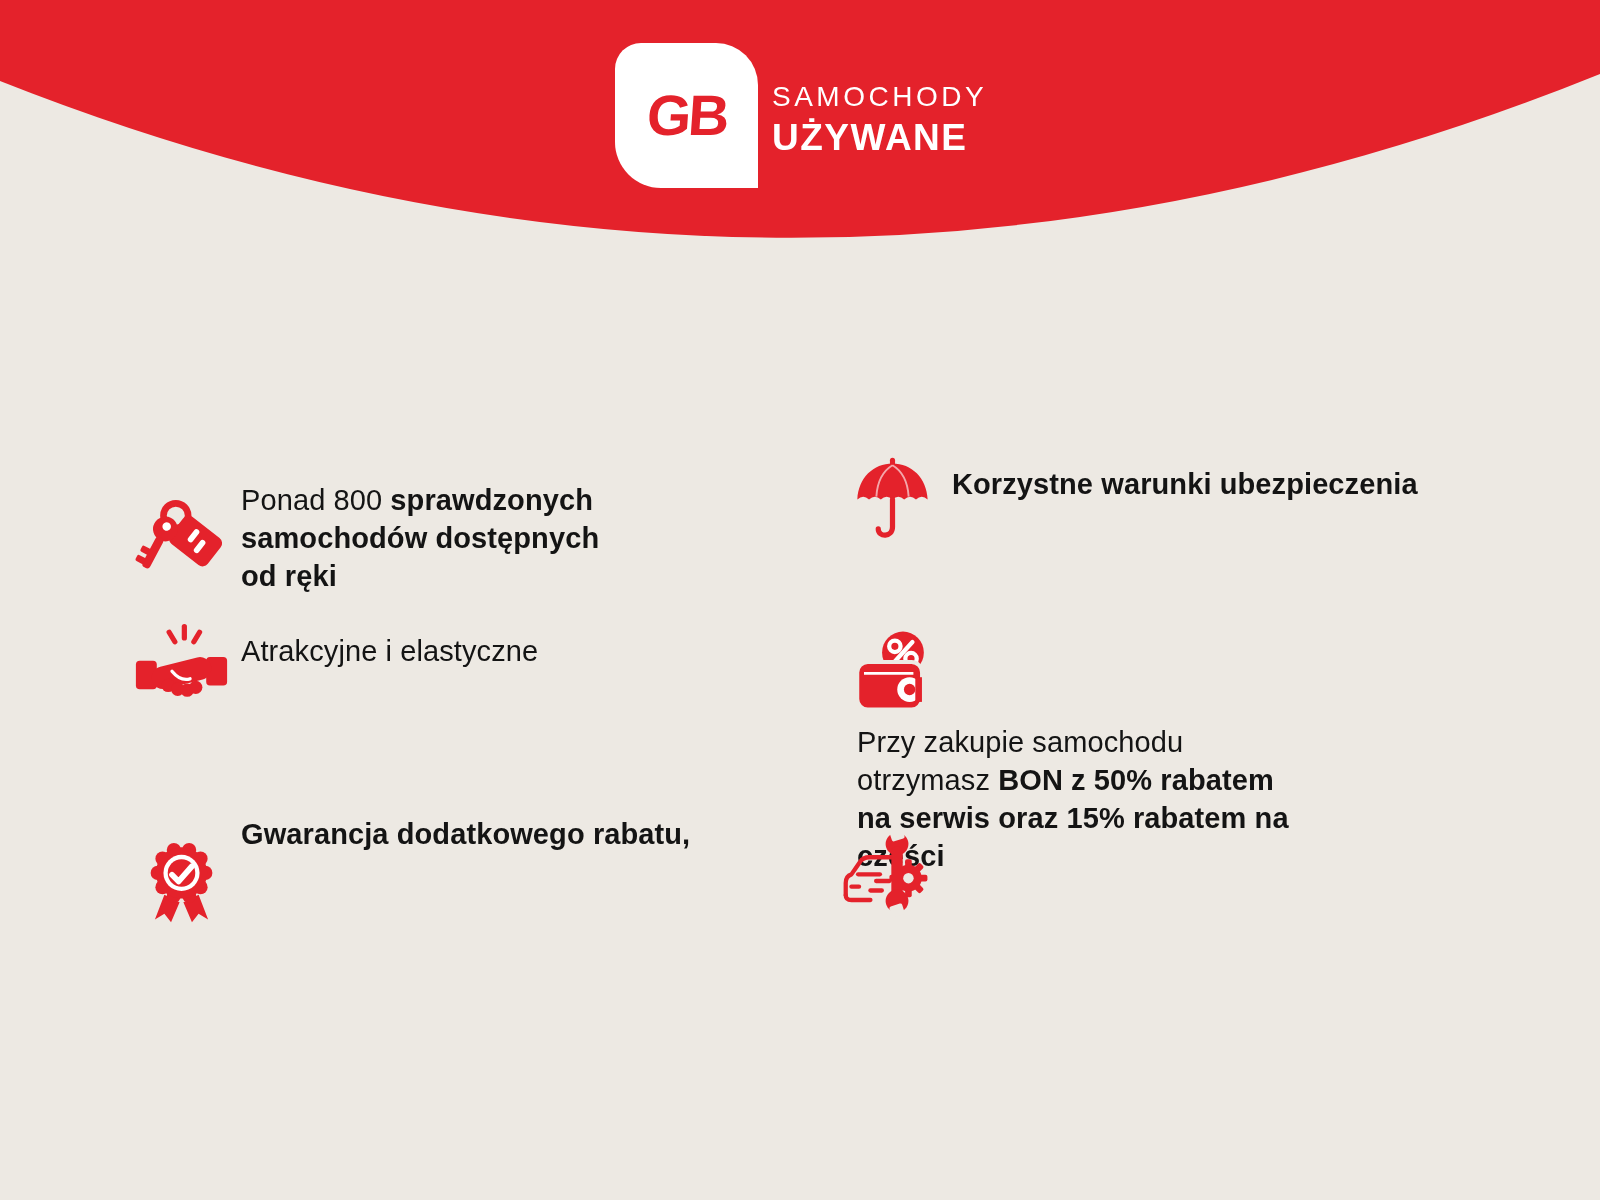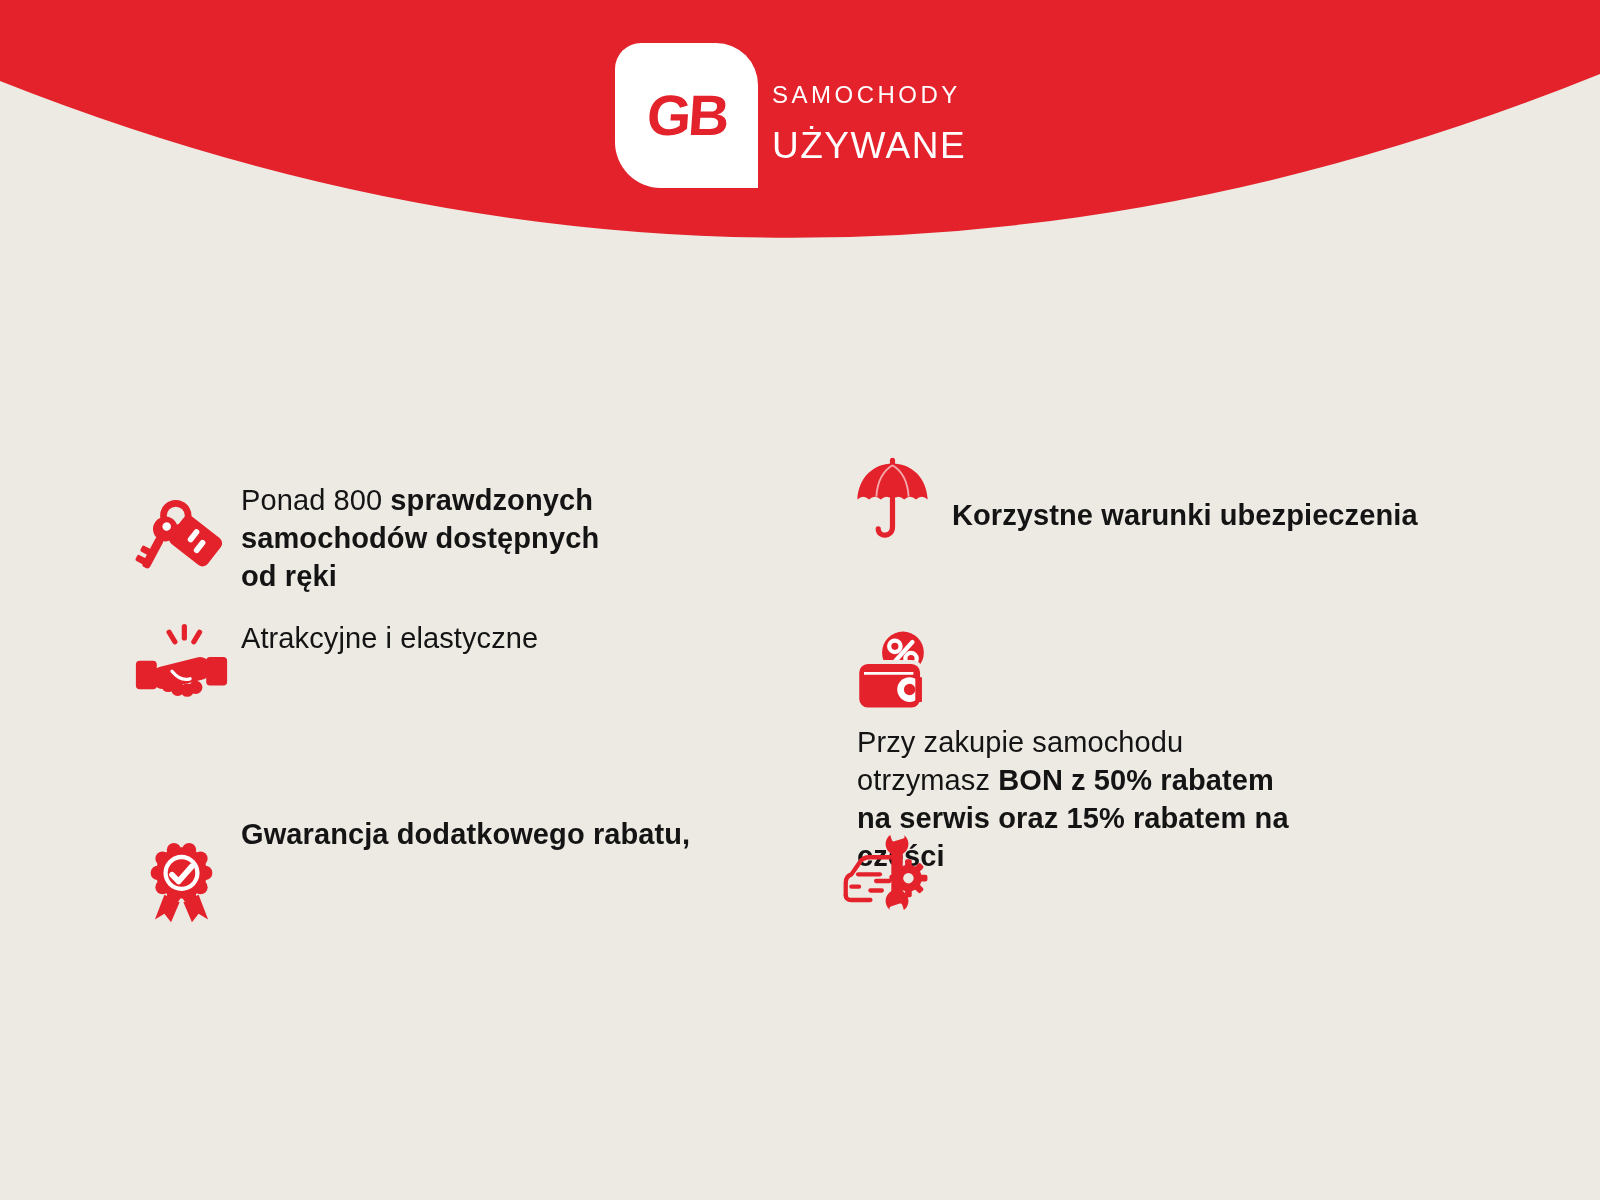--- a/index.html
+++ b/index.html
@@ -25,37 +25,37 @@
     border-radius:26px 42px 0 46px;
     display:flex;align-items:center;justify-content:center;
     z-index:3;
   }
   .gb-mark{
     font-size:57px;font-weight:800;color:var(--red);
     letter-spacing:-3px;line-height:1;
     transform:skewX(-4deg);
   }
   .brand-text{position:absolute;left:772px;top:82px;z-index:3;color:#ffffff;}
-  .brand-line1{font-size:24px;font-weight:400;letter-spacing:3.5px;line-height:1.1;}
-  .brand-line2{font-size:37px;font-weight:400;letter-spacing:1.5px;line-height:1.1;margin-top:18px;}
+  .brand-line1{font-size:28px;font-weight:400;letter-spacing:3.5px;line-height:1.1;}
+  .brand-line2{font-size:37px;font-weight:700;letter-spacing:1.5px;line-height:1.1;margin-top:5px;}
   .feature{position:absolute;display:flex;align-items:flex-start;}
   .feature .icon{flex:0 0 auto;}
   .feature-text{
     margin:0 0 0 12px;
     white-space:pre-line;
     font-size:29px;line-height:38px;
     color:var(--ink);
     letter-spacing:0.1px;
   }
   .feature-text .b{font-weight:700;}
   
   .f1{left:134px;top:455px;margin-top:26px;} .f1 .icon{margin-top:10px;}
-  .f2{left:134px;top:618px;} .f2 .feature-text{margin-top:1px;}
+  .f2{left:134px;top:618px;} .f2 .feature-text{margin-top:14px;}
   .f3{left:134px;top:815px;text-align:center;} .f3 .icon{margin-top:18px;}
-  .f4{left:845px;top:452px;} .f4 .feature-text{margin-top:44px;text-align:right;}
+  .f4{left:845px;top:452px;} .f4 .feature-text{margin-top:13px;text-align:right;}
   .f5{left:845px;top:602px;flex-direction:column;} .f5 .icon{margin-top:22px;}
   .f6{left:838px;top:818px;} .f6 .icon{margin-top:6px;} .f6 .feature-text{margin-top:2px;}
 </style>
 </head>
 <body>
 
 <div class="stage">
 
   <svg class="header-curve" width="1600" height="250" viewBox="0 0 1600 250" aria-hidden="true">
     <path d="M0,0 H1600 V74 Q800,398 0,81 Z" fill="#E4222B"></path>

